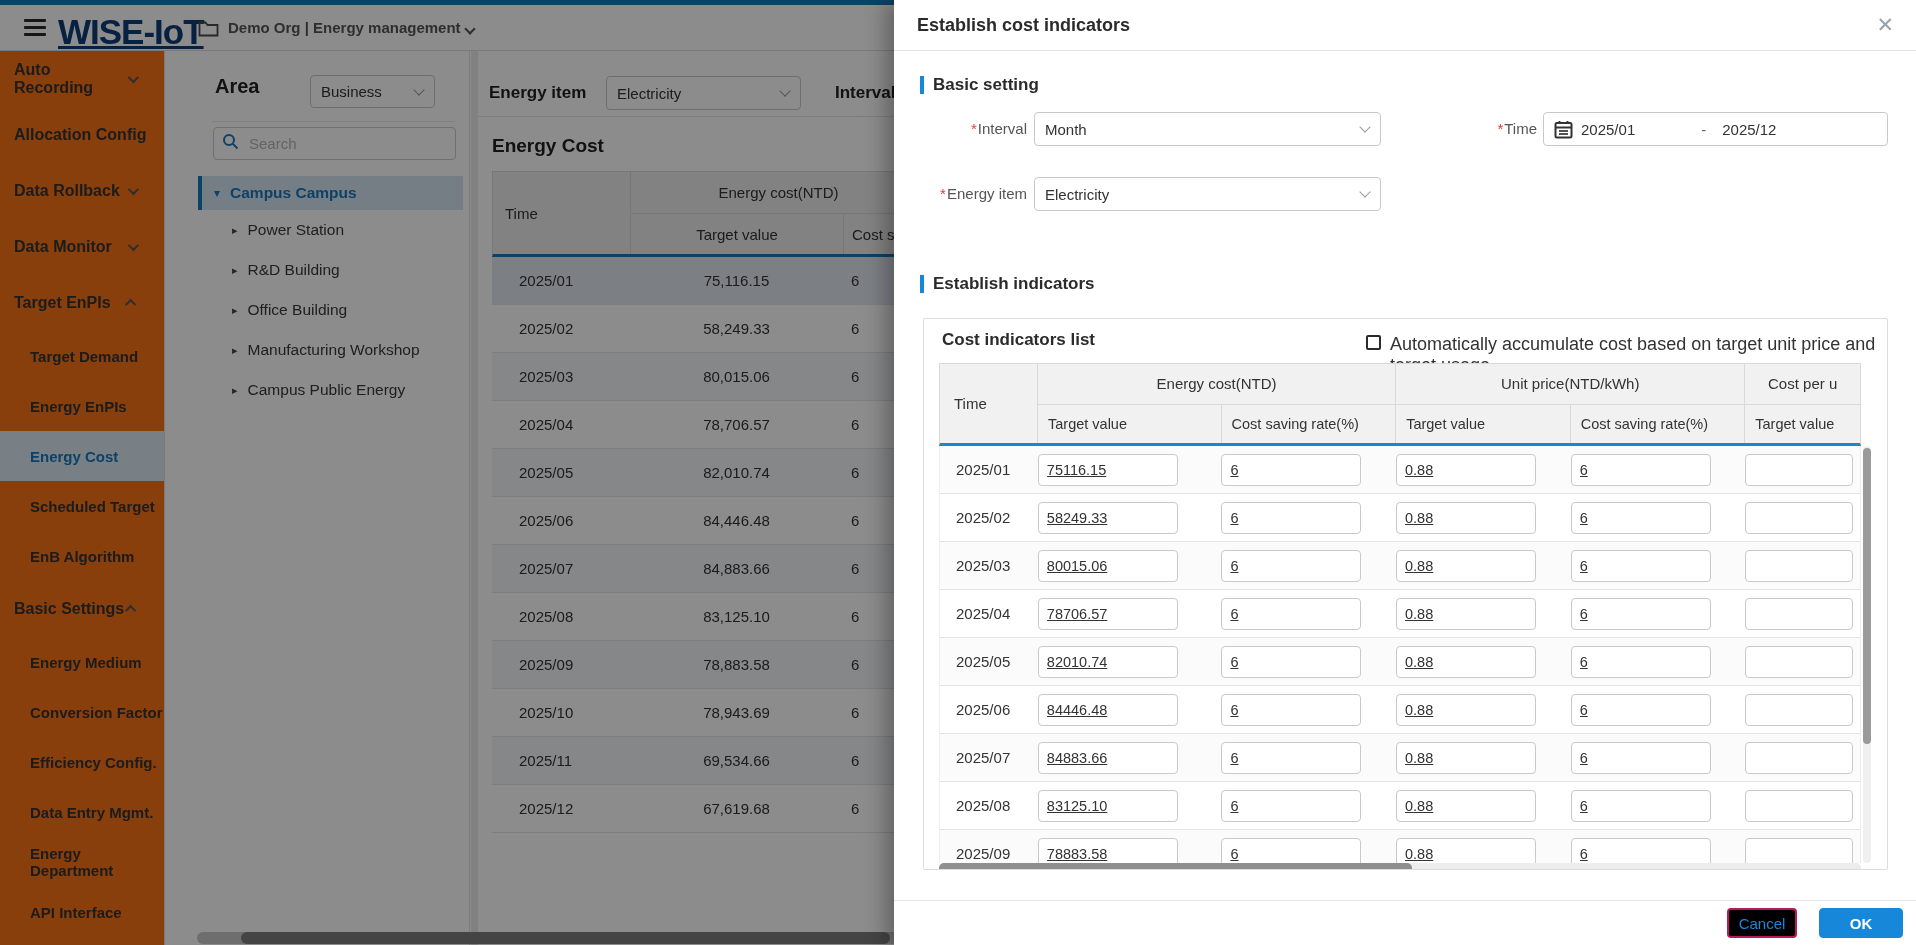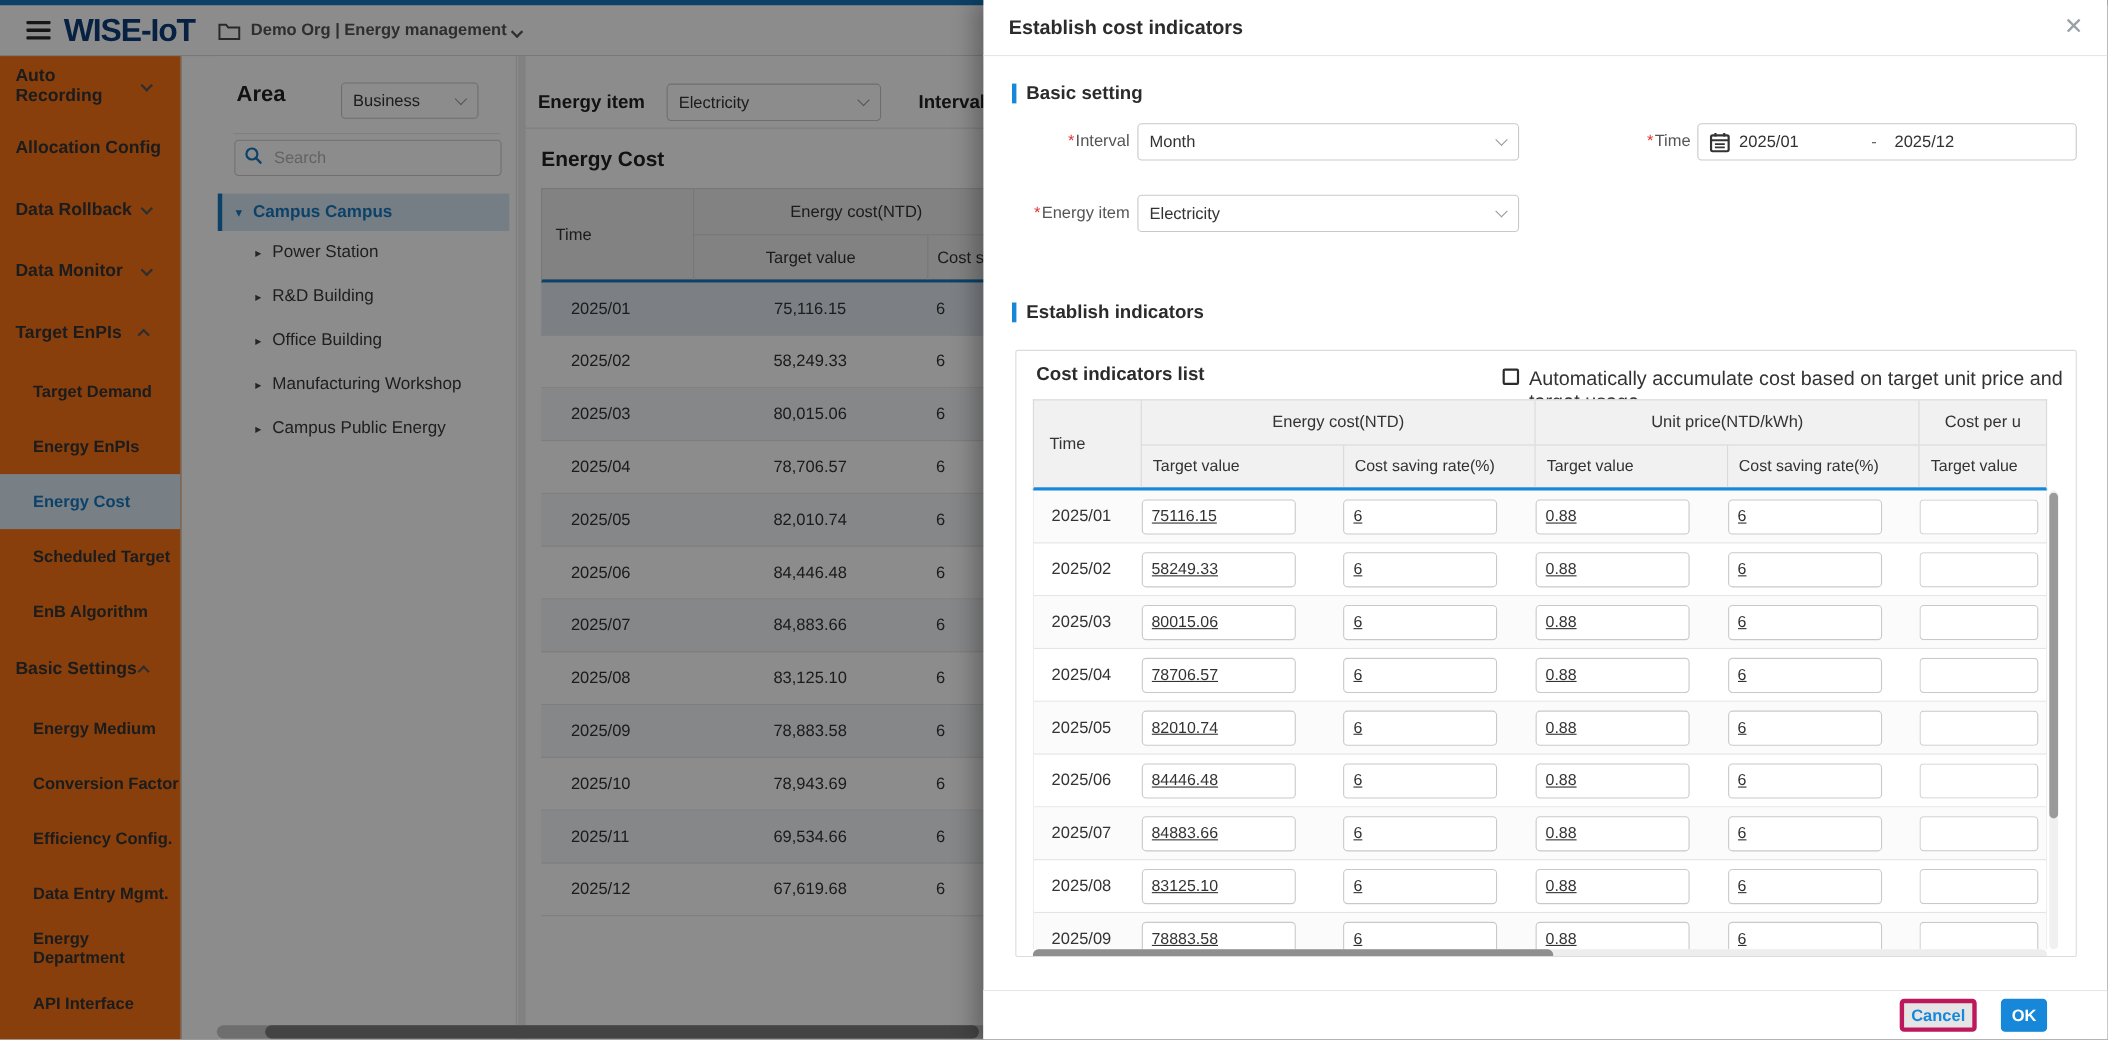--- a/index.html
+++ b/index.html
@@ -6,21 +6,21 @@
   *{box-sizing:border-box;}
   .stage{position:relative;width:1916px;height:945px;overflow:hidden;background:#fff;
          font-family:"Liberation Sans","DejaVu Sans",sans-serif;color:#333;}
 
   
   .page{position:absolute;inset:0;background:#fff;}
   .topstrip{position:absolute;left:0;top:0;right:0;height:5px;background:#1779ba;}
   .topbar{position:absolute;left:0;top:5px;right:0;height:46px;background:#fff;border-bottom:1px solid #ddd;}
   .hamburger{position:absolute;left:24px;top:14px;width:22px;height:17px;cursor:pointer;}
   .hamburger i{display:block;height:3px;background:#2b2b2b;margin-bottom:4px;border-radius:1px;}
-  .brand{position:absolute;left:58px;top:7px;font-size:29px;font-weight:800;letter-spacing:-1px;color:#0c3c78;}
+  .brand{position:absolute;left:58px;top:7px;font-size:35px;font-weight:800;letter-spacing:-1px;color:#0c3c78;text-decoration:underline;}
   .folder-ic{position:absolute;left:198px;top:14px;}
   .org{position:absolute;left:228px;top:14px;font-size:15px;font-weight:700;color:#555;}
   .org-caret{position:absolute;left:466px;top:20px;width:8px;height:8px;border-right:2px solid #555;border-bottom:2px solid #555;transform:rotate(45deg);}
 
   
   .sidebar{position:absolute;left:0;top:51px;bottom:0;width:165px;background:#f97316;border-right:1px solid #e0e0e0;overflow:hidden;}
   .nav-item{display:flex;align-items:center;color:#333;cursor:pointer;}
   .nav-item.top{height:56px;padding-left:14px;font-size:16px;font-weight:700;}
   .nav-item.sub{height:50px;padding-left:30px;font-size:15px;font-weight:700;}
   .nav-item.active{background:#dbe7f2;color:#1878be;}
@@ -125,22 +125,22 @@
               padding:0 8px;font-family:inherit;outline:none;background:#fff;text-decoration:underline;}
   .mc6 .cell-input{width:108px;}
   .v-track{position:absolute;left:939px;top:127px;width:8px;height:417px;background:#f0f0f0;border-radius:4px;}
   .v-thumb{position:absolute;left:939px;top:129px;width:8px;height:296px;background:#9a9a9a;border-radius:4px;cursor:pointer;}
   .h-track{position:absolute;left:15px;top:544px;width:922px;height:10px;background:#ededed;border-radius:5px;}
   .h-thumb{position:absolute;left:0;top:0;width:473px;height:10px;background:#8f8f8f;border-radius:5px;cursor:pointer;}
 
   .modal-footer{position:absolute;left:0;right:0;bottom:0;height:45px;border-top:1px solid #e6e6e6;background:#fff;}
   .btn{position:absolute;top:7px;height:30px;border-radius:4px;font-size:15px;font-family:inherit;cursor:pointer;
        display:flex;align-items:center;justify-content:center;}
-  .btn-cancel{left:833px;width:70px;background:#e5e5e5;border:4px solid #be185d;color:#1687d9;font-weight:bold;}
-  .btn-ok{left:925px;width:42px;background:#1687d9;border:1px solid #1687d9;color:#fff;font-weight:600;}
+  .btn-cancel{left:833px;width:70px;background:#000000;border:2px solid #be185d;color:#1687d9;}
+  .btn-ok{left:925px;width:84px;background:#1687d9;border:1px solid #1687d9;color:#fff;font-weight:600;}
 </style>
 </head>
 <body>
 
 <div class="stage">
 
   <div class="page">
     <div class="topstrip"></div>
 
     <header class="topbar">

